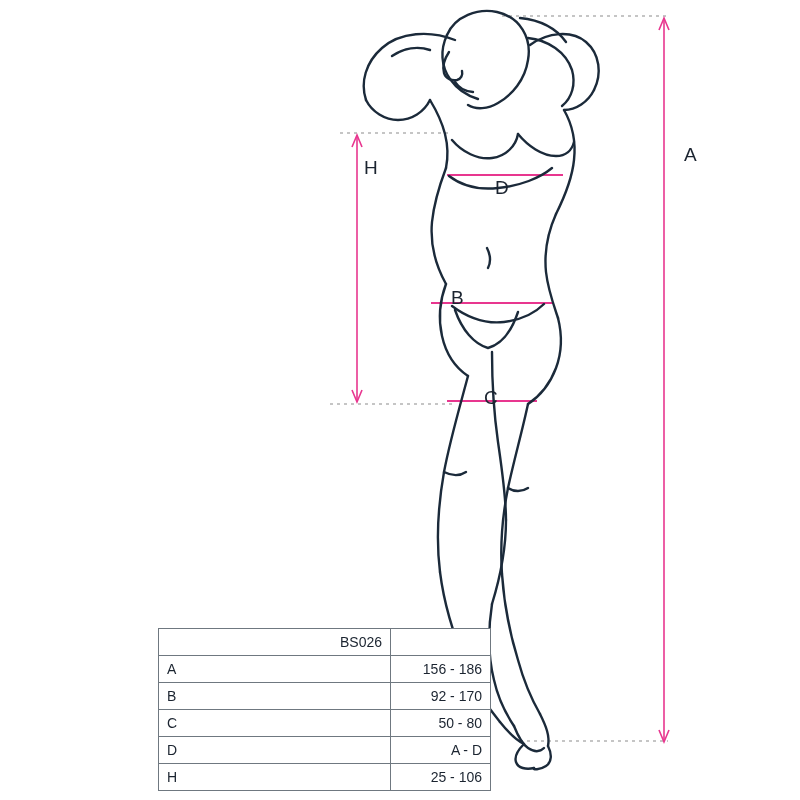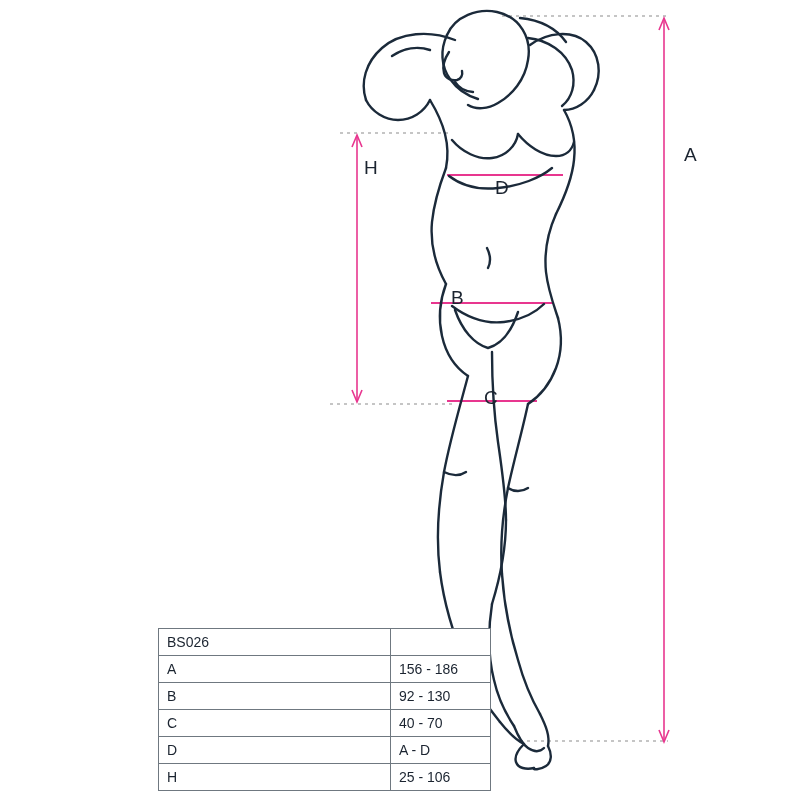--- a/index.html
+++ b/index.html
@@ -46,24 +46,24 @@
     border: 1px solid #6f7880;
     height: 26px;
     padding: 0 8px;
     font-family: "Liberation Sans", sans-serif;
   }
   #size-table td.code-cell {
     width: 215px;
     text-align: left;
   }
   #size-table td.val-cell {
-    text-align: left;
+    text-align: right;
   }
   #size-table tr.head-row td.code-cell {
-    text-align: left;
+    text-align: right;
   }
 </style>
 </head>
 <body>
 
 <div id="stage">
 
   <svg id="figure-svg" viewBox="0 0 800 800">
 
     <g stroke="#8b8b8b" stroke-width="1" stroke-dasharray="3,4" fill="none">
@@ -160,25 +160,25 @@
       <tr class="head-row">
         <td class="code-cell">BS026</td>
         <td class="val-cell"></td>
       </tr>
       <tr>
         <td class="code-cell">A</td>
         <td class="val-cell">156 - 186</td>
       </tr>
       <tr>
         <td class="code-cell">B</td>
-        <td class="val-cell">92 - 130</td>
+        <td class="val-cell">92 - 170</td>
       </tr>
       <tr>
         <td class="code-cell">C</td>
-        <td class="val-cell">40 - 70</td>
+        <td class="val-cell">50 - 80</td>
       </tr>
       <tr>
         <td class="code-cell">D</td>
         <td class="val-cell">A - D</td>
       </tr>
       <tr>
         <td class="code-cell">H</td>
         <td class="val-cell">25 - 106</td>
       </tr>
     </tbody>

